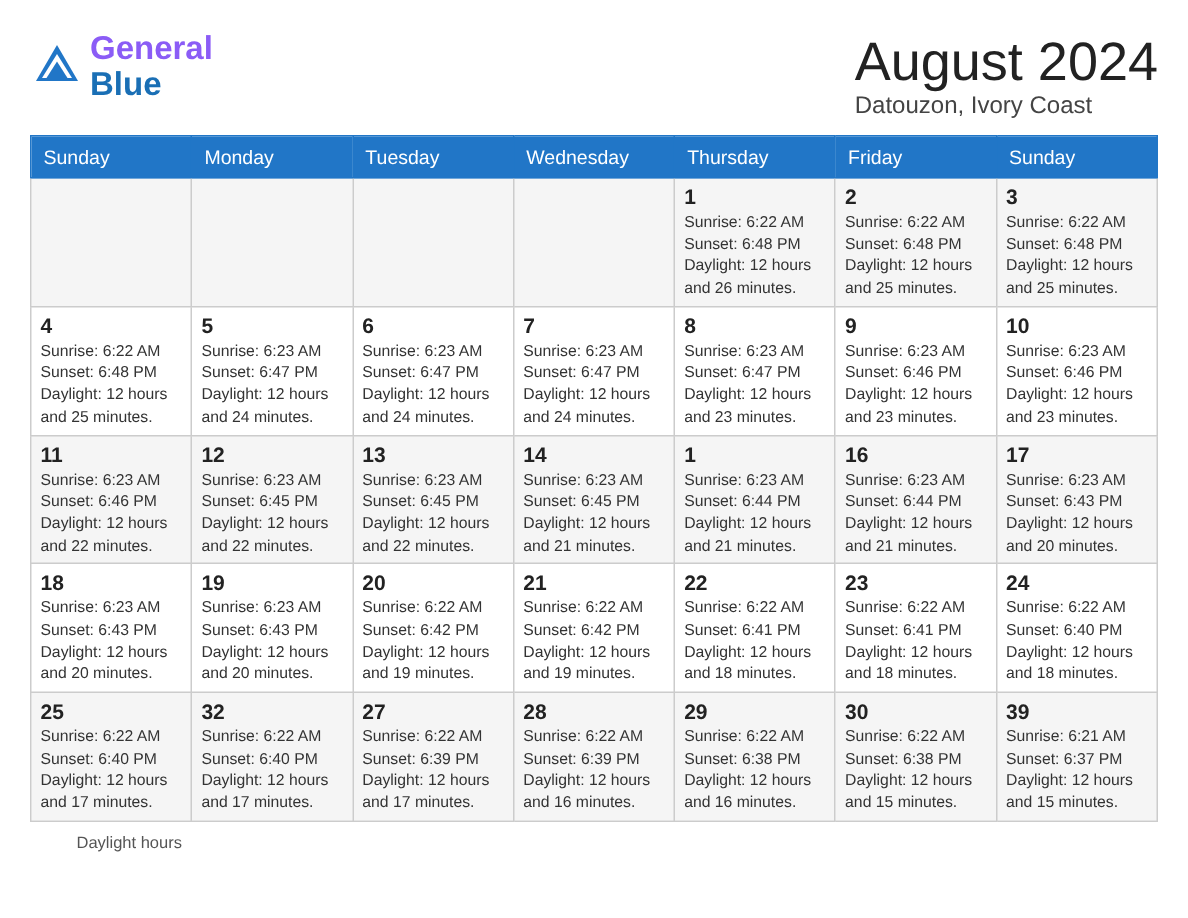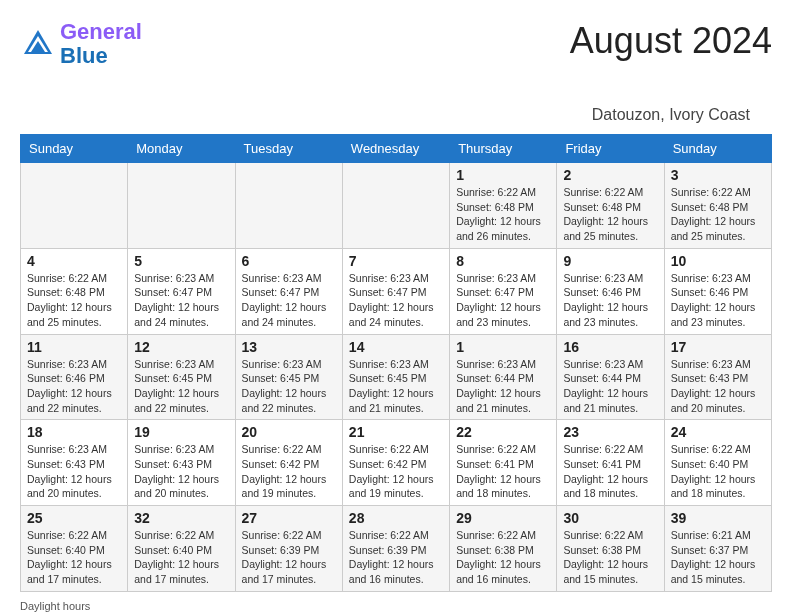--- a/index.html
+++ b/index.html
@@ -26,31 +26,30 @@
       line-height: 1.1;
     }
     .logo-general { color: #8b5cf6; }
     .logo-blue { color: #1a6fb5; }
     .logo-icon {
       width: 36px;
       height: 36px;
       margin-right: 4px;
     }
     .title-block {
-      text-align: center;
+      text-align: left;
     }
     .month-year {
       font-size: 36px;
       font-weight: normal;
       color: #222;
     }
     .location {
       font-size: 16px;
       color: #444;
-      margin-top: 44px;
     }
     table {
       width: 100%;
       border-collapse: collapse;
       font-size: 11px;
       border-radius: 13px;
     }
     thead th {
       background: #2176c7;
       color: #fff;
@@ -83,20 +82,21 @@
       font-size: 10.5px;
       line-height: 1.4;
     }
     .empty { background: #fff !important; }
     tbody tr:nth-child(odd) td.empty { background: #f5f5f5 !important; }
     .footer {
       margin-top: 8px;
       font-size: 11px;
       color: #555;
       text-align: left;
+      margin-left: 31px;
     }
   </style>
 </head>
 <body>
 
 <div class="header">
   <div class="logo">
     <svg class="logo-icon" viewBox="0 0 36 36">
       <polygon points="18,4 32,28 4,28" fill="#2176c7"></polygon>
       <polygon points="18,10 28,26 8,26" fill="#fff"></polygon>

